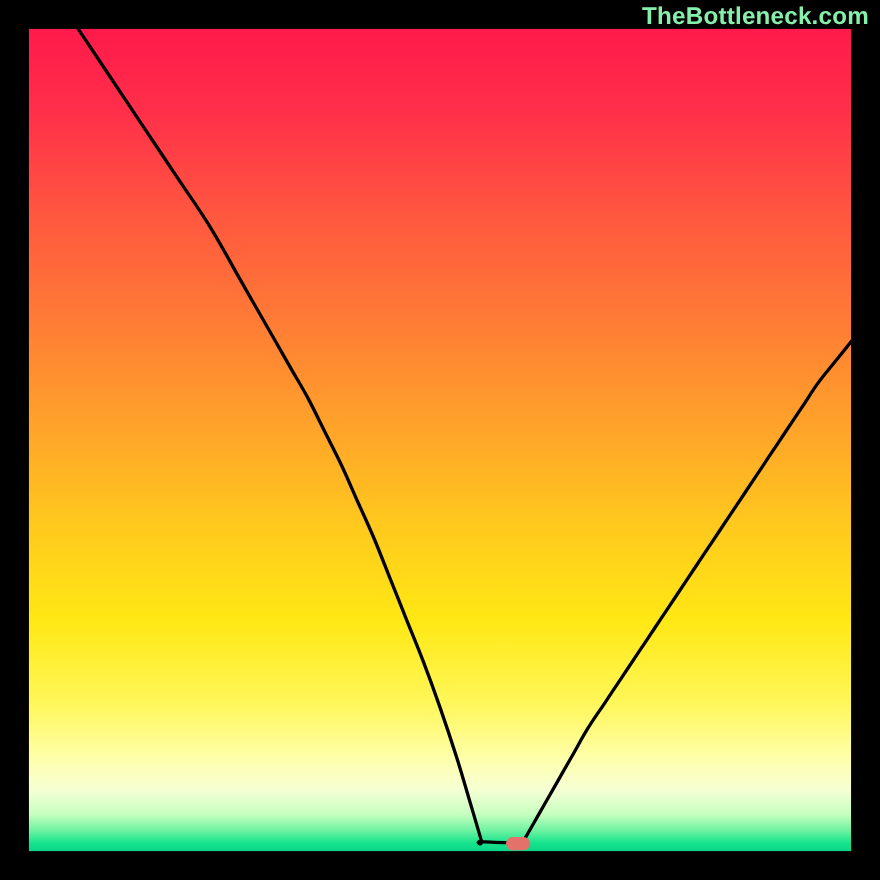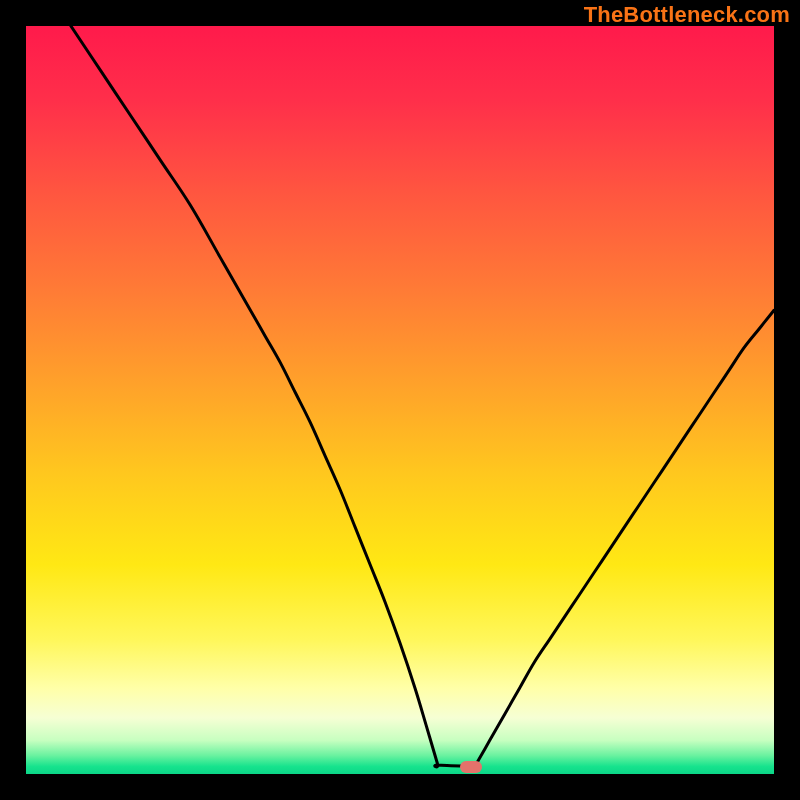--- a/index.html
+++ b/index.html
@@ -14,21 +14,21 @@
   .frame {
     position: relative;
     width: 800px;
     height: 800px;
     background: #000;
   }
   .watermark {
     position: absolute;
     top: 2px;
     right: 10px;
-    color: #f97316;
+    color: #86efac;
     font-size: 22px;
     font-weight: 600;
     letter-spacing: 0.2px;
     z-index: 10;
   }
   .plot {
     position: absolute;
     left: 26px;
     top: 26px;
     width: 748px;  

